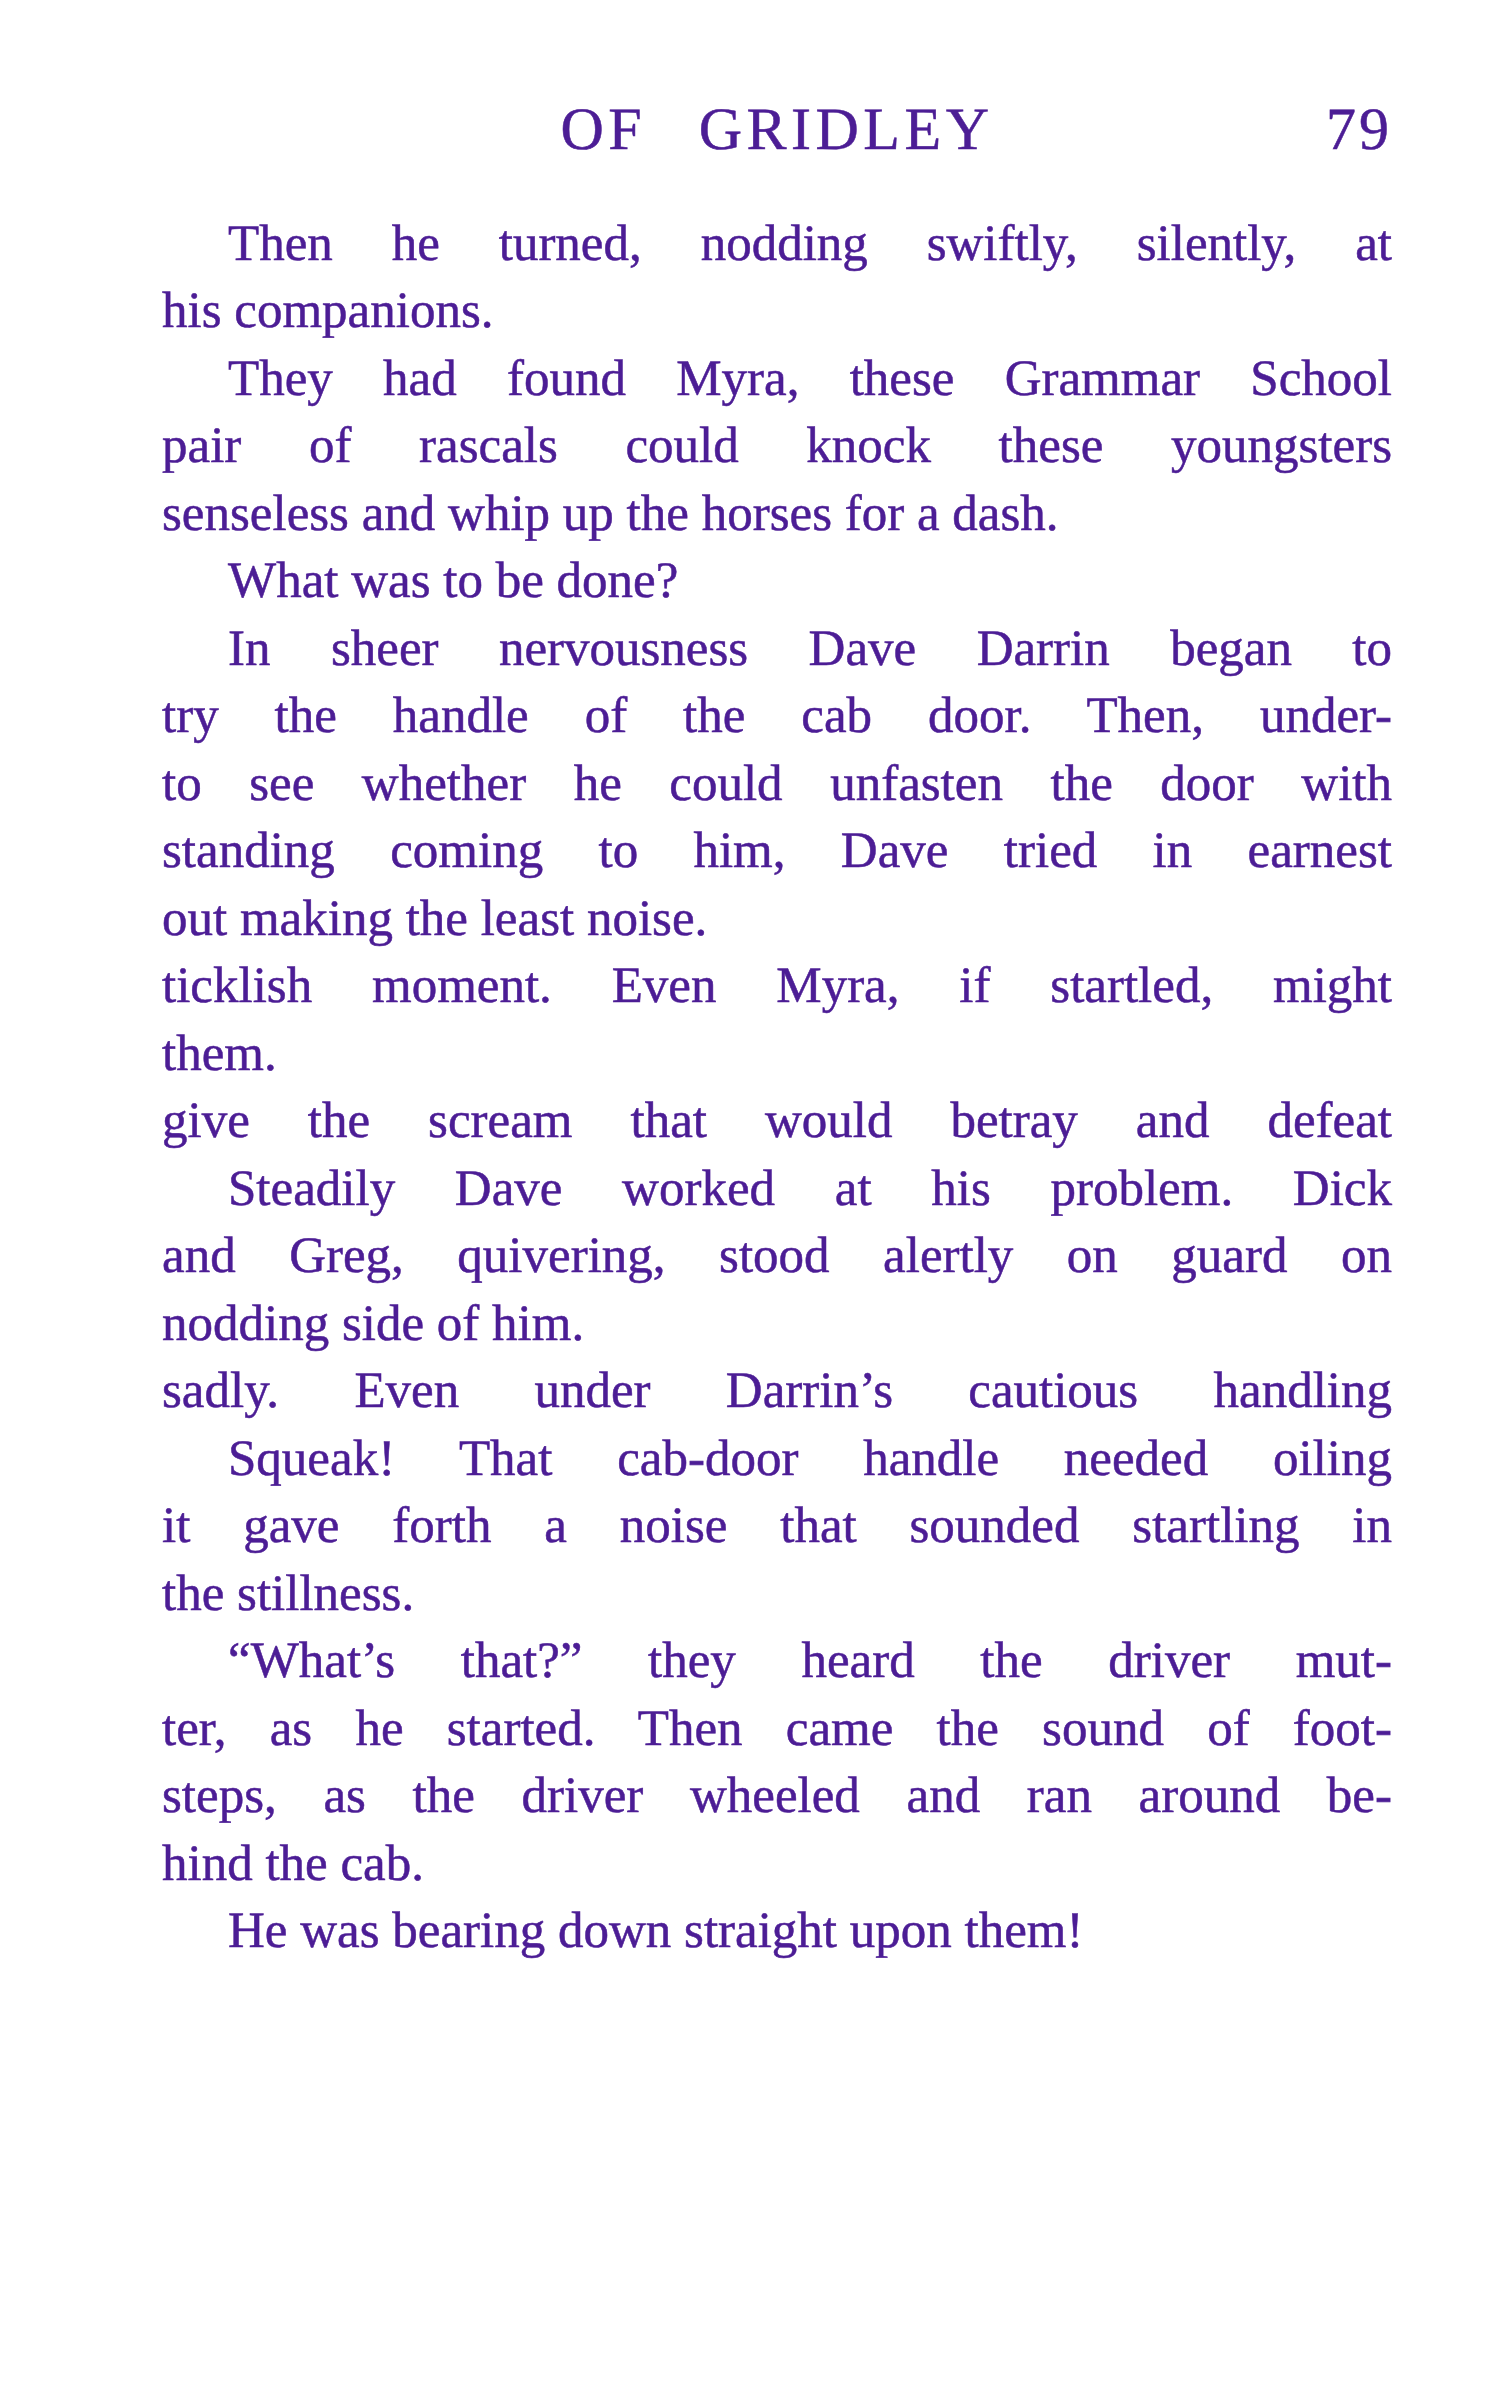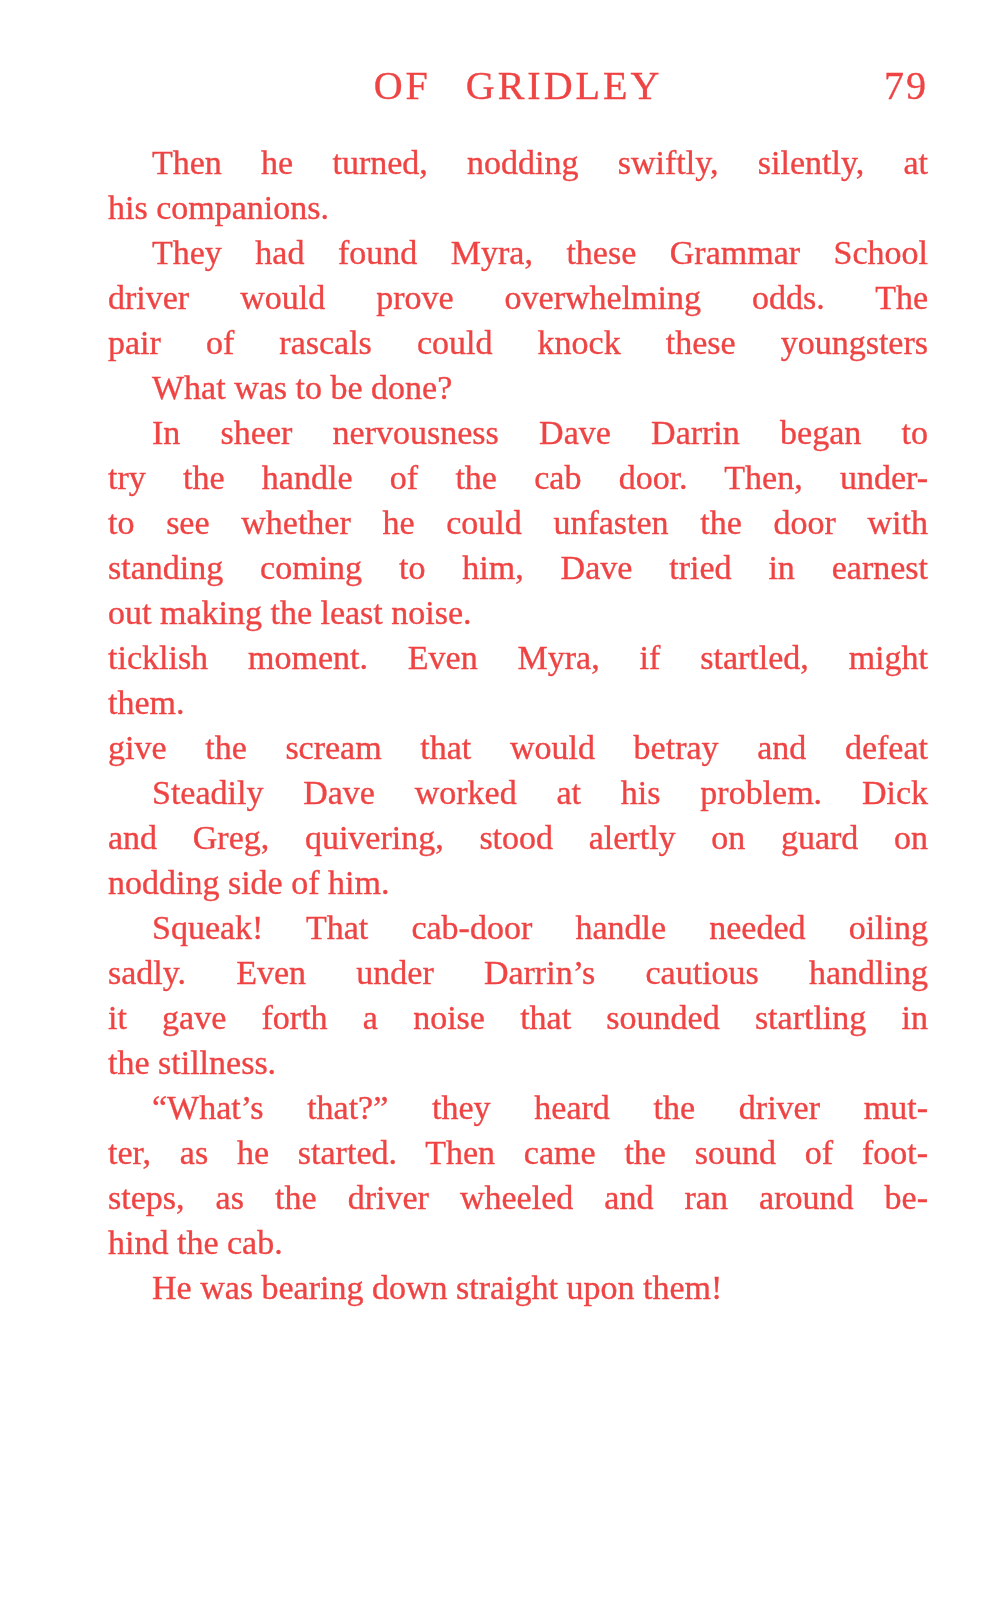--- a/index.html
+++ b/index.html
@@ -7,21 +7,21 @@
     padding: 0;
     background: #888;
   }
   .page {
     position: relative;
     width: 1000px;
     height: 1601px;
     background: #ffffff;
     overflow: hidden;
     font-family: "Liberation Serif", "DejaVu Serif", serif;
-    color: #ef4444;
+    color: #4c1d95;
     -webkit-text-stroke: 0.35px currentColor;
   }
   .running-header {
     position: absolute;
     top: 66px;
     left: 108px;
     width: 820px;
     height: 46px;
     font-size: 40px;
     line-height: 40px;
@@ -77,22 +77,22 @@
     <div class="header-title">OF GRIDLEY</div>
     <div class="page-number">79</div>
   </div>
   <div class="body-text">
       <div class="para">
         <div class="line first">Then he turned, nodding swiftly, silently, at</div>
         <div class="line last">his companions.</div>
       </div>
       <div class="para">
         <div class="line first">They had found Myra, these Grammar School</div>
-        <div class="line">driver would prove overwhelming odds.  The</div>
         <div class="line">pair of rascals could knock these youngsters</div>
+        <div class="line last">senseless and whip up the horses for a dash.</div>
       </div>
       <div class="para">
         <div class="line first last">What was to be done?</div>
       </div>
       <div class="para">
         <div class="line first">In sheer nervousness Dave Darrin began to</div>
         <div class="line">try the handle of the cab door.  Then, under-</div>
         <div class="line">to see whether he could unfasten the door with</div>
         <div class="line">standing coming to him, Dave tried in earnest</div>
         <div class="line last">out making the least noise.</div>
@@ -101,22 +101,22 @@
         <div class="line">ticklish moment.  Even Myra, if startled, might</div>
         <div class="line last">them.</div>
         <div class="line">give the scream that would betray and defeat</div>
       </div>
       <div class="para">
         <div class="line first">Steadily Dave worked at his problem.  Dick</div>
         <div class="line">and Greg, quivering, stood alertly on guard on</div>
         <div class="line last">nodding side of him.</div>
       </div>
       <div class="para">
+        <div class="line">sadly.  Even under Darrin’s cautious handling</div>
         <div class="line first">Squeak!  That cab-door handle needed oiling</div>
-        <div class="line">sadly.  Even under Darrin’s cautious handling</div>
         <div class="line">it gave forth a noise that sounded startling in</div>
         <div class="line last">the stillness.</div>
       </div>
       <div class="para">
         <div class="line first">“What’s that?” they heard the driver mut-</div>
         <div class="line">ter, as he started.  Then came the sound of foot-</div>
         <div class="line">steps, as the driver wheeled and ran around be-</div>
         <div class="line last">hind the cab.</div>
       </div>
       <div class="para">

